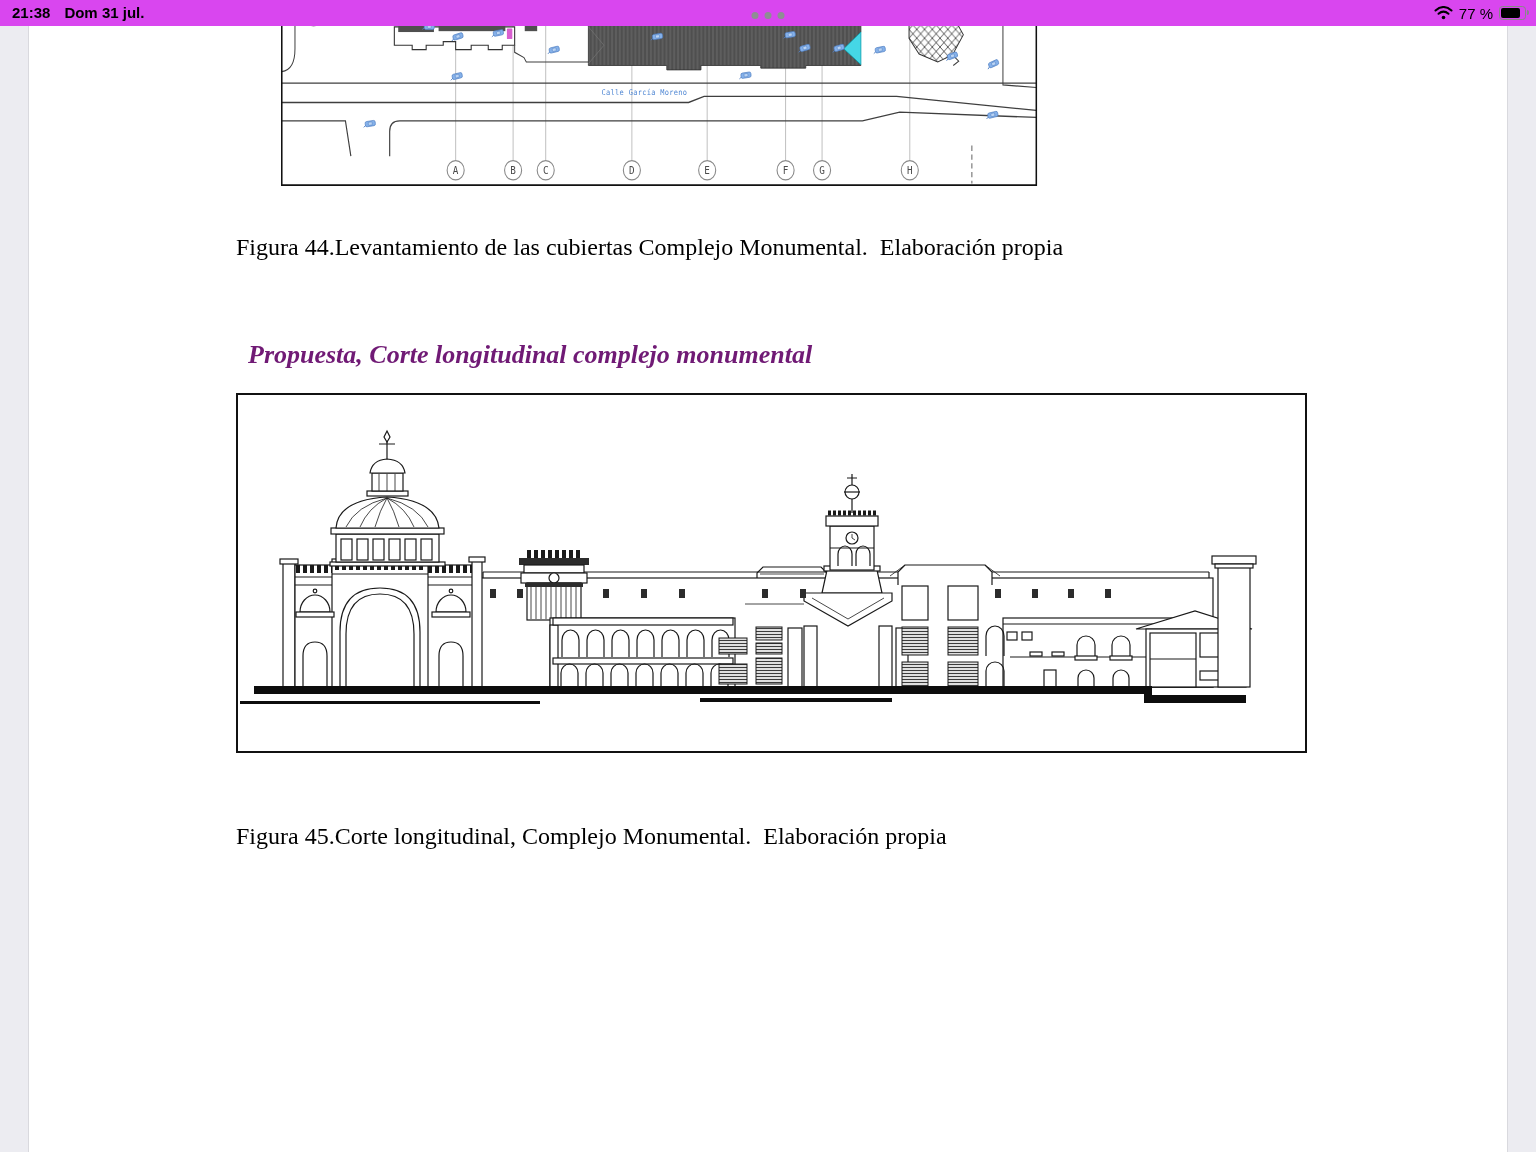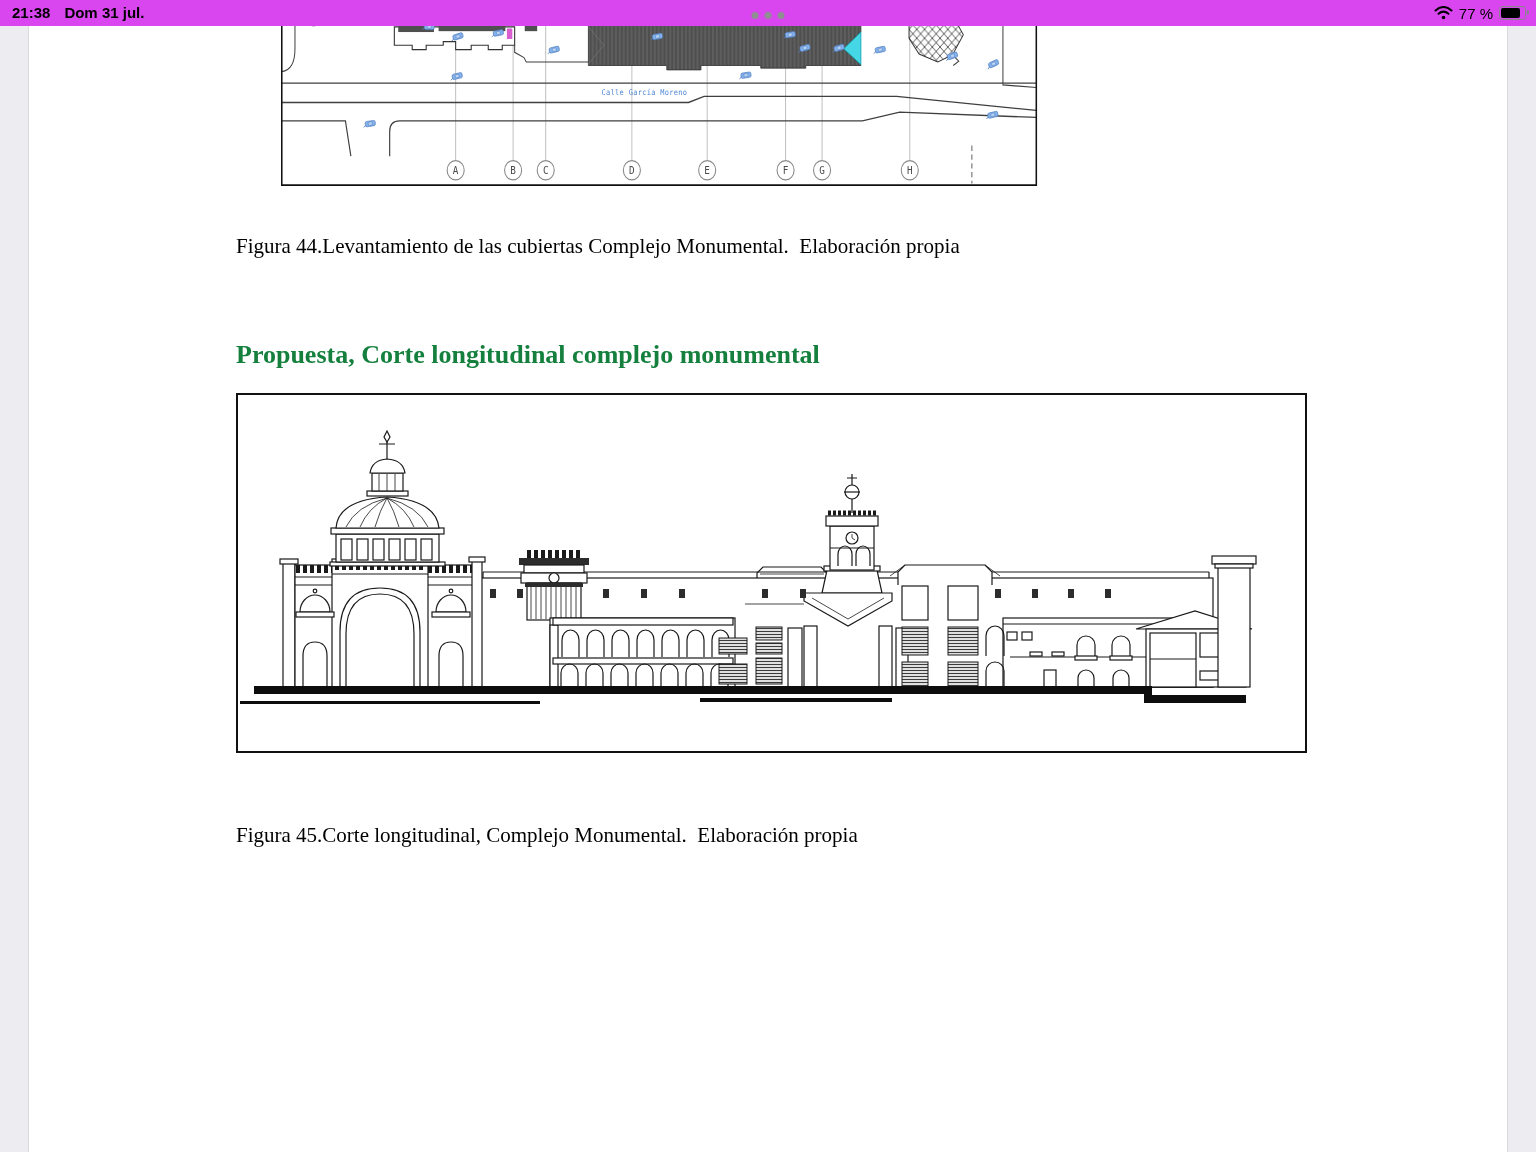--- a/index.html
+++ b/index.html
@@ -19,27 +19,27 @@
   .batt-nub{position:absolute;right:-4px;top:3px;width:2.5px;height:5px;background:#878787;border-radius:0 2px 2px 0;}
   .dots{position:absolute;left:50%;top:12px;transform:translateX(-50%);display:flex;gap:6px;}
   .dots i{width:7px;height:7px;border-radius:50%;background:var(--dots-gray,#8e8e93);display:block;}
   
   .margin-strip{position:absolute;top:26px;bottom:0;width:28px;background:var(--margin-bg,#ececf1);z-index:20;}
   .margin-strip.left{left:0;border-right:1px solid #d9d9de;}
   .margin-strip.right{right:0;border-left:1px solid #d9d9de;}
   
   .doc-caption{
     position:absolute;left:236px;color:#000;
-    font-family:"Liberation Serif",serif;font-size:21px;
+    font-family:"Liberation Serif",serif;font-size:24px;
     white-space:pre-wrap;z-index:5;
   }
   .doc-heading{
-    position:absolute;left:236px;color:#15803d;
+    position:absolute;left:248px;color:#701a75;
     font-family:"Liberation Serif",serif;font-size:26px;font-weight:700;
-    white-space:pre-wrap;z-index:5;
+    white-space:pre-wrap;z-index:5;font-style:italic;
   }
   
   .fig{position:absolute;z-index:4;}
   .k{stroke:var(--line-dark,#1a1a1a);fill:none;stroke-width:1.2;}
   .w{stroke:var(--line-dark,#1a1a1a);fill:#fff;stroke-width:1.2;}
   .thin{stroke:var(--line-dark,#1a1a1a);fill:none;stroke-width:0.8;}
   .dk{fill:#2c2c2c;stroke:none;}
   .hatch{fill:url(#hatchH);stroke:var(--line-dark,#1a1a1a);stroke-width:1;}
   .gnd{fill:#0d0d0d;stroke:none;}
   .mer{stroke:#1a1a1a;stroke-width:8;stroke-dasharray:4 3;fill:none;}

